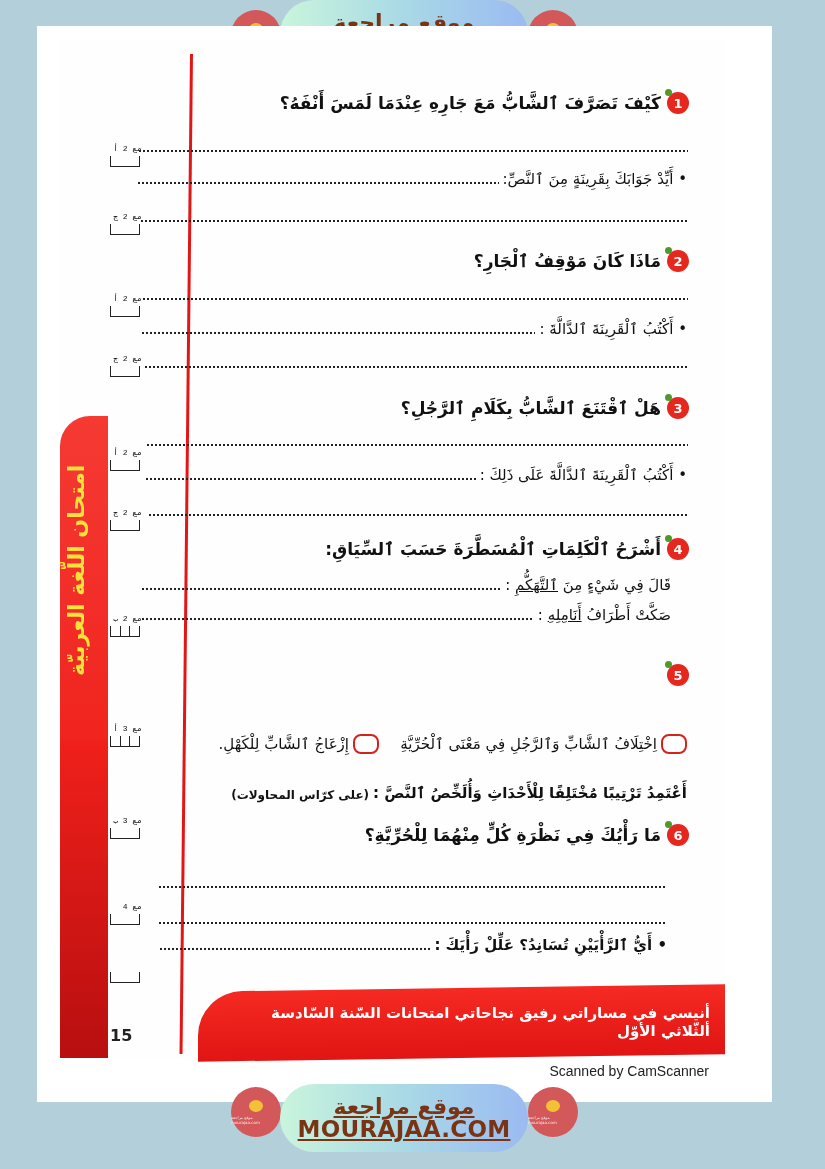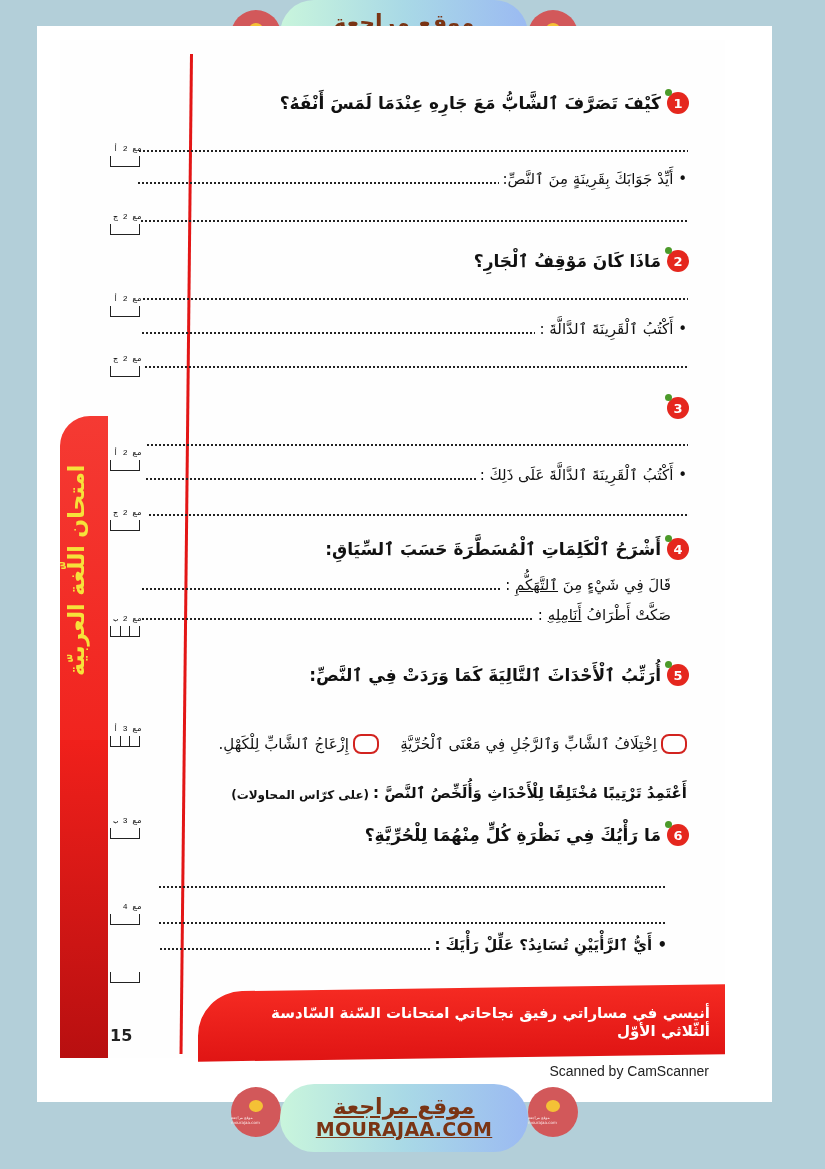--- a/index.html
+++ b/index.html
@@ -15,21 +15,21 @@
   .banner.bottom { top: 1082px; }
   .badge-pill {
     position: absolute; left: 280px; width: 248px; height: 68px; border-radius: 34px;
     background: linear-gradient(90deg, #c9f5dc 0%, #a9d9e6 50%, #9bbaf2 100%);
     display: flex; flex-direction: column; align-items: center; justify-content: center;
     color: #7a3414; font-weight: bold; text-decoration: underline;
   }
   .banner.top .badge-pill { top: 0; }
   .banner.bottom .badge-pill { top: 2px; }
   .badge-pill .ar { font-size: 22px; line-height: 22px; direction: rtl; }
-  .badge-pill .en { font-family: "DejaVu Sans", sans-serif; font-size: 19px; line-height: 22px; letter-spacing: 0.3px; }
+  .badge-pill .en { font-family: "DejaVu Sans", sans-serif; font-size: 23px; line-height: 22px; letter-spacing: 0.3px; }
   .logo-circle {
     position: absolute; width: 50px; height: 50px; border-radius: 50%;
     background: #d2585a; display: flex; flex-direction: column; align-items: center; justify-content: center;
   }
   .logo-circle .book {
     width: 14px; height: 12px; border-radius: 50%; background: #f4c136; margin-bottom: 3px;
   }
   .logo-circle .tiny { font-size: 4px; color: #fbe8e8; line-height: 5px; }
   .banner.top .logo-circle { top: 10px; }
   .banner.bottom .logo-circle { top: 5px; }
@@ -202,20 +202,21 @@
     </div>
     <div class="dots" style="left:82px; top:258px; width:546px"></div>
     <div class="sub" style="right:38px; top:280px; width:546px">
       <span class="txt">• أَكْتُبُ ٱلْقَرِينَةَ ٱلدَّالَّةَ :</span>
       <span class="fill" style="flex:1"></span>
     </div>
     <div class="dots" style="left:84px; top:326px; width:544px"></div>
 
     <div class="q" style="top:357px">
       <span class="q-num">3</span>
+      <span>هَلْ ٱقْتَنَعَ ٱلشَّابُّ بِكَلَامِ ٱلرَّجُلِ؟</span>
     </div>
     <div class="dots" style="left:86px; top:404px; width:542px"></div>
     <div class="sub" style="right:38px; top:426px; width:542px">
       <span class="txt">• أَكْتُبُ ٱلْقَرِينَةَ ٱلدَّالَّةَ عَلَى ذَلِكَ :</span>
       <span class="fill" style="flex:1"></span>
     </div>
     <div class="dots" style="left:88px; top:474px; width:540px"></div>
 
     <div class="q" style="top:498px">
       <span class="q-num">4</span>
@@ -225,21 +226,20 @@
       <span class="txt"><span>قَالَ فِي شَيْءٍ مِنَ </span><span class="underlined">ٱلتَّهَكُّمِ</span><span> :</span></span>
       <span class="fill" style="flex:1"></span>
     </div>
     <div class="sub" style="right:54px; top:566px; width:530px">
       <span class="txt"><span>صَكَّتْ أَطْرَافُ </span><span class="underlined">أَنَامِلِهِ</span><span> :</span></span>
       <span class="fill" style="flex:1"></span>
     </div>
 
     <div class="q" style="top:624px">
       <span class="q-num">5</span>
-      <span>أُرَتِّبُ ٱلْأَحْدَاثَ ٱلتَّالِيَةَ كَمَا وَرَدَتْ فِي ٱلنَّصِّ:</span>
     </div>
     <div class="event" style="right:38px; top:694px">
       <span class="cbox"></span>
       <span>اِخْتِلَافُ ٱلشَّابِّ وَٱلرَّجُلِ فِي مَعْنَى ٱلْحُرِّيَّةِ</span>
     </div>
     <div class="event" style="right:346px; top:694px">
       <span class="cbox"></span>
       <span>إِزْعَاجُ ٱلشَّابِّ لِلْكَهْلِ.</span>
     </div>
     <div class="sub" style="right:38px; top:744px; font-weight:bold; font-size:15px">

